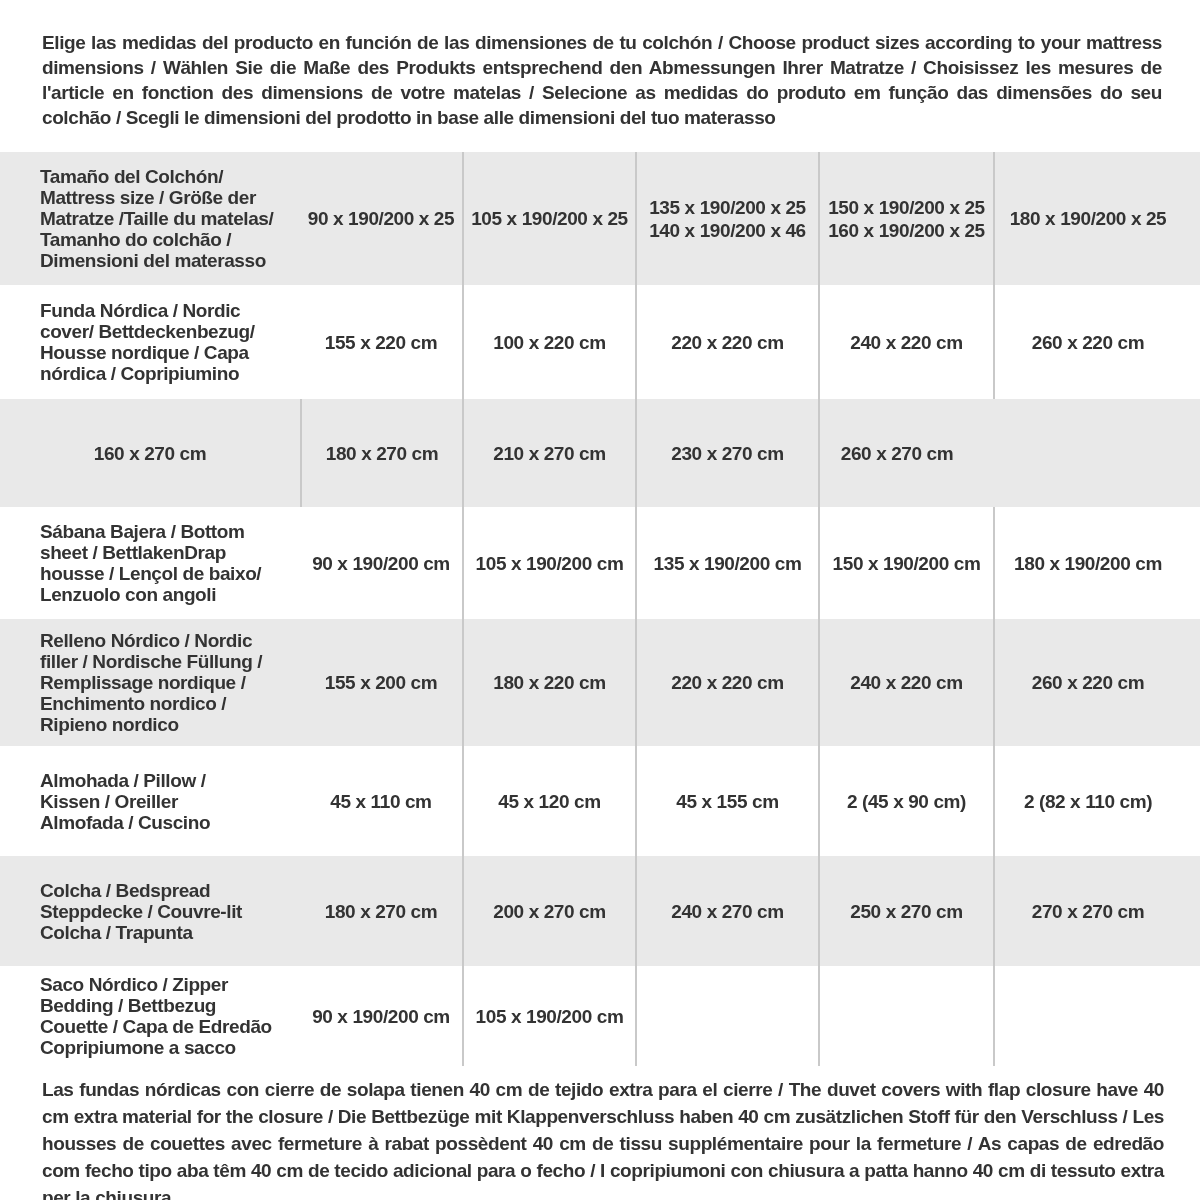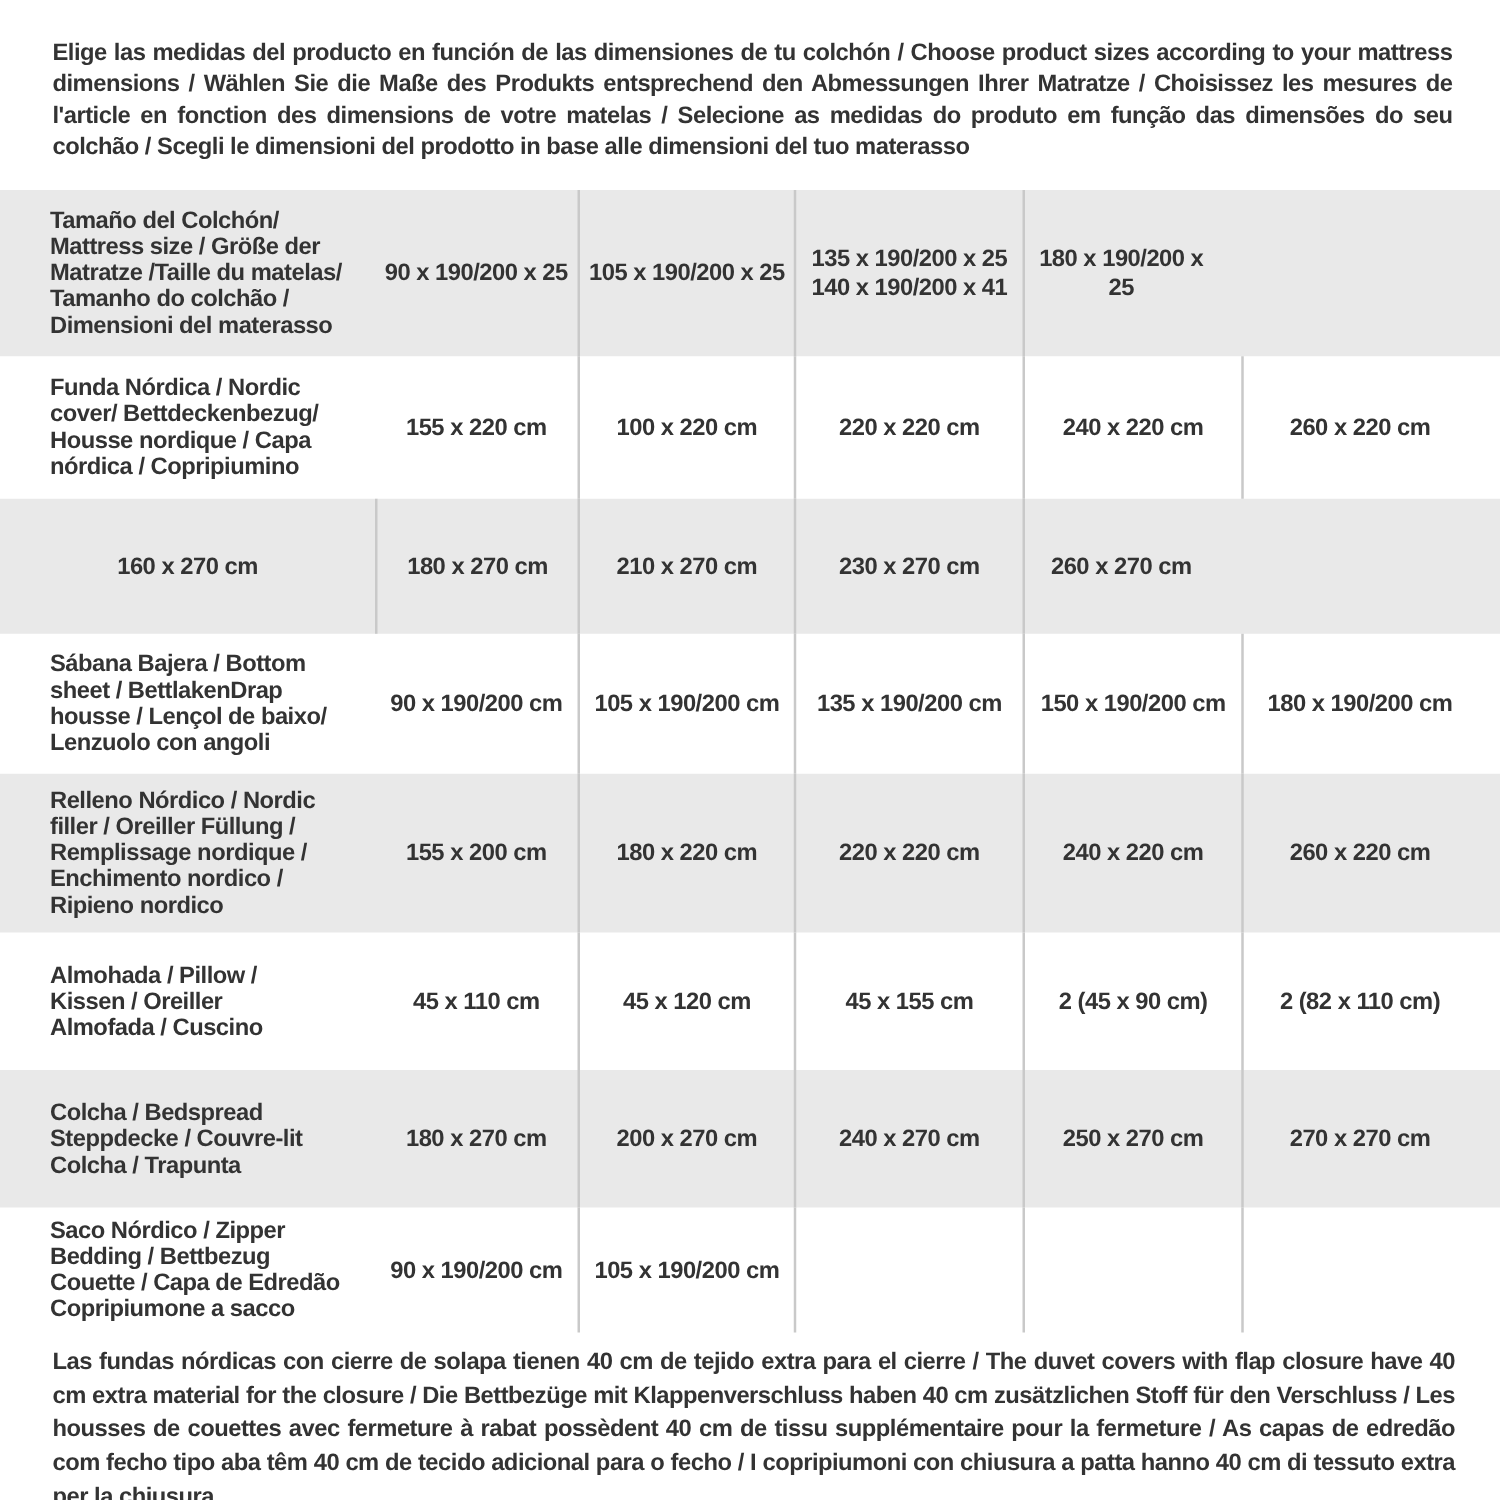--- a/index.html
+++ b/index.html
@@ -86,21 +86,23 @@
 
     <div class="row stripe r1">
       <div class="cell label-cell">Tamaño del Colchón/
 Mattress size / Größe der
 Matratze /Taille du matelas/
 Tamanho do colchão /
 Dimensioni del materasso</div>
       <div class="cell">90 x 190/200 x 25</div>
       <div class="cell vline">105 x 190/200 x 25</div>
       <div class="cell vline">135 x 190/200 x 25
-140 x 190/200 x 41</div>
+140 x 190/200 x 46</div>
+      <div class="cell vline">150 x 190/200 x 25
+160 x 190/200 x 25</div>
       <div class="cell vline last">180 x 190/200 x 25</div>
     </div>
 
     <div class="row r2">
       <div class="cell label-cell">Funda Nórdica /  Nordic
 cover/ Bettdeckenbezug/
 Housse nordique  / Capa
 nórdica / Copripiumino</div>
       <div class="cell">155 x 220 cm</div>
       <div class="cell vline">100 x 220 cm</div>
@@ -124,21 +126,21 @@
 Lenzuolo con angoli</div>
       <div class="cell">90 x 190/200 cm</div>
       <div class="cell vline">105 x 190/200 cm</div>
       <div class="cell vline">135 x 190/200 cm</div>
       <div class="cell vline">150 x 190/200 cm</div>
       <div class="cell vline last">180 x 190/200 cm</div>
     </div>
 
     <div class="row stripe r5">
       <div class="cell label-cell">Relleno Nórdico / Nordic
-filler / Oreiller Füllung /
+filler / Nordische Füllung /
 Remplissage nordique /
 Enchimento nordico /
 Ripieno nordico</div>
       <div class="cell">155 x 200 cm</div>
       <div class="cell vline">180 x 220 cm</div>
       <div class="cell vline">220 x 220 cm</div>
       <div class="cell vline">240 x 220 cm</div>
       <div class="cell vline last">260 x 220 cm</div>
     </div>
 

